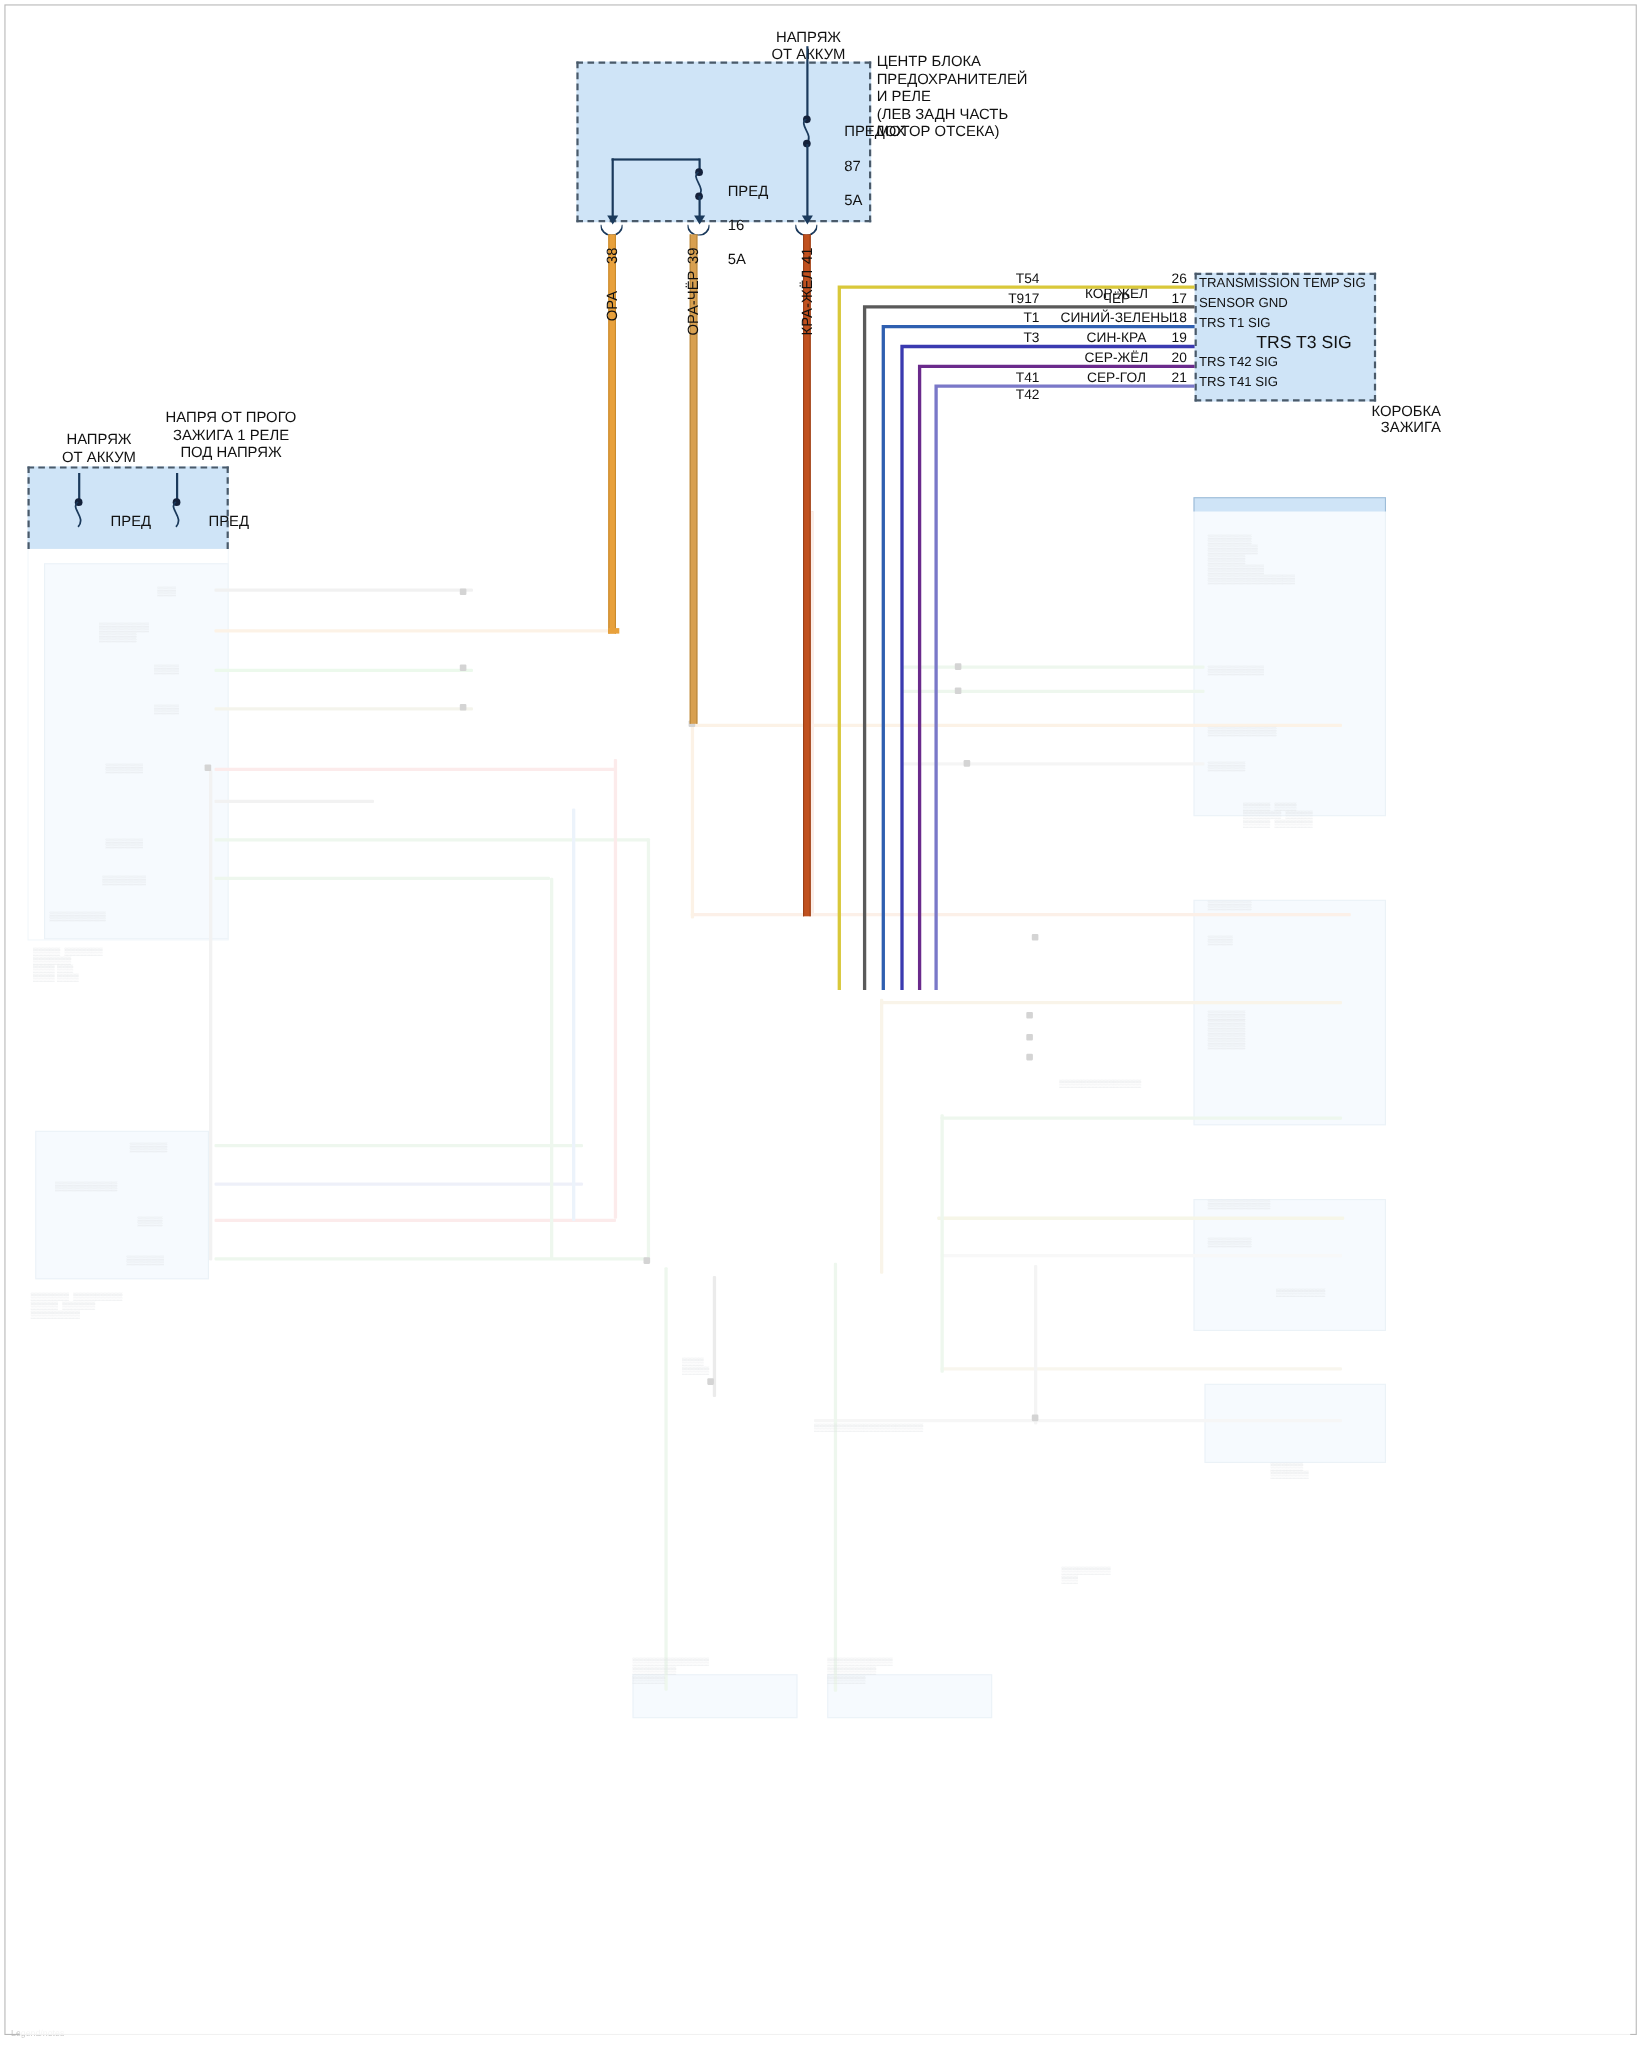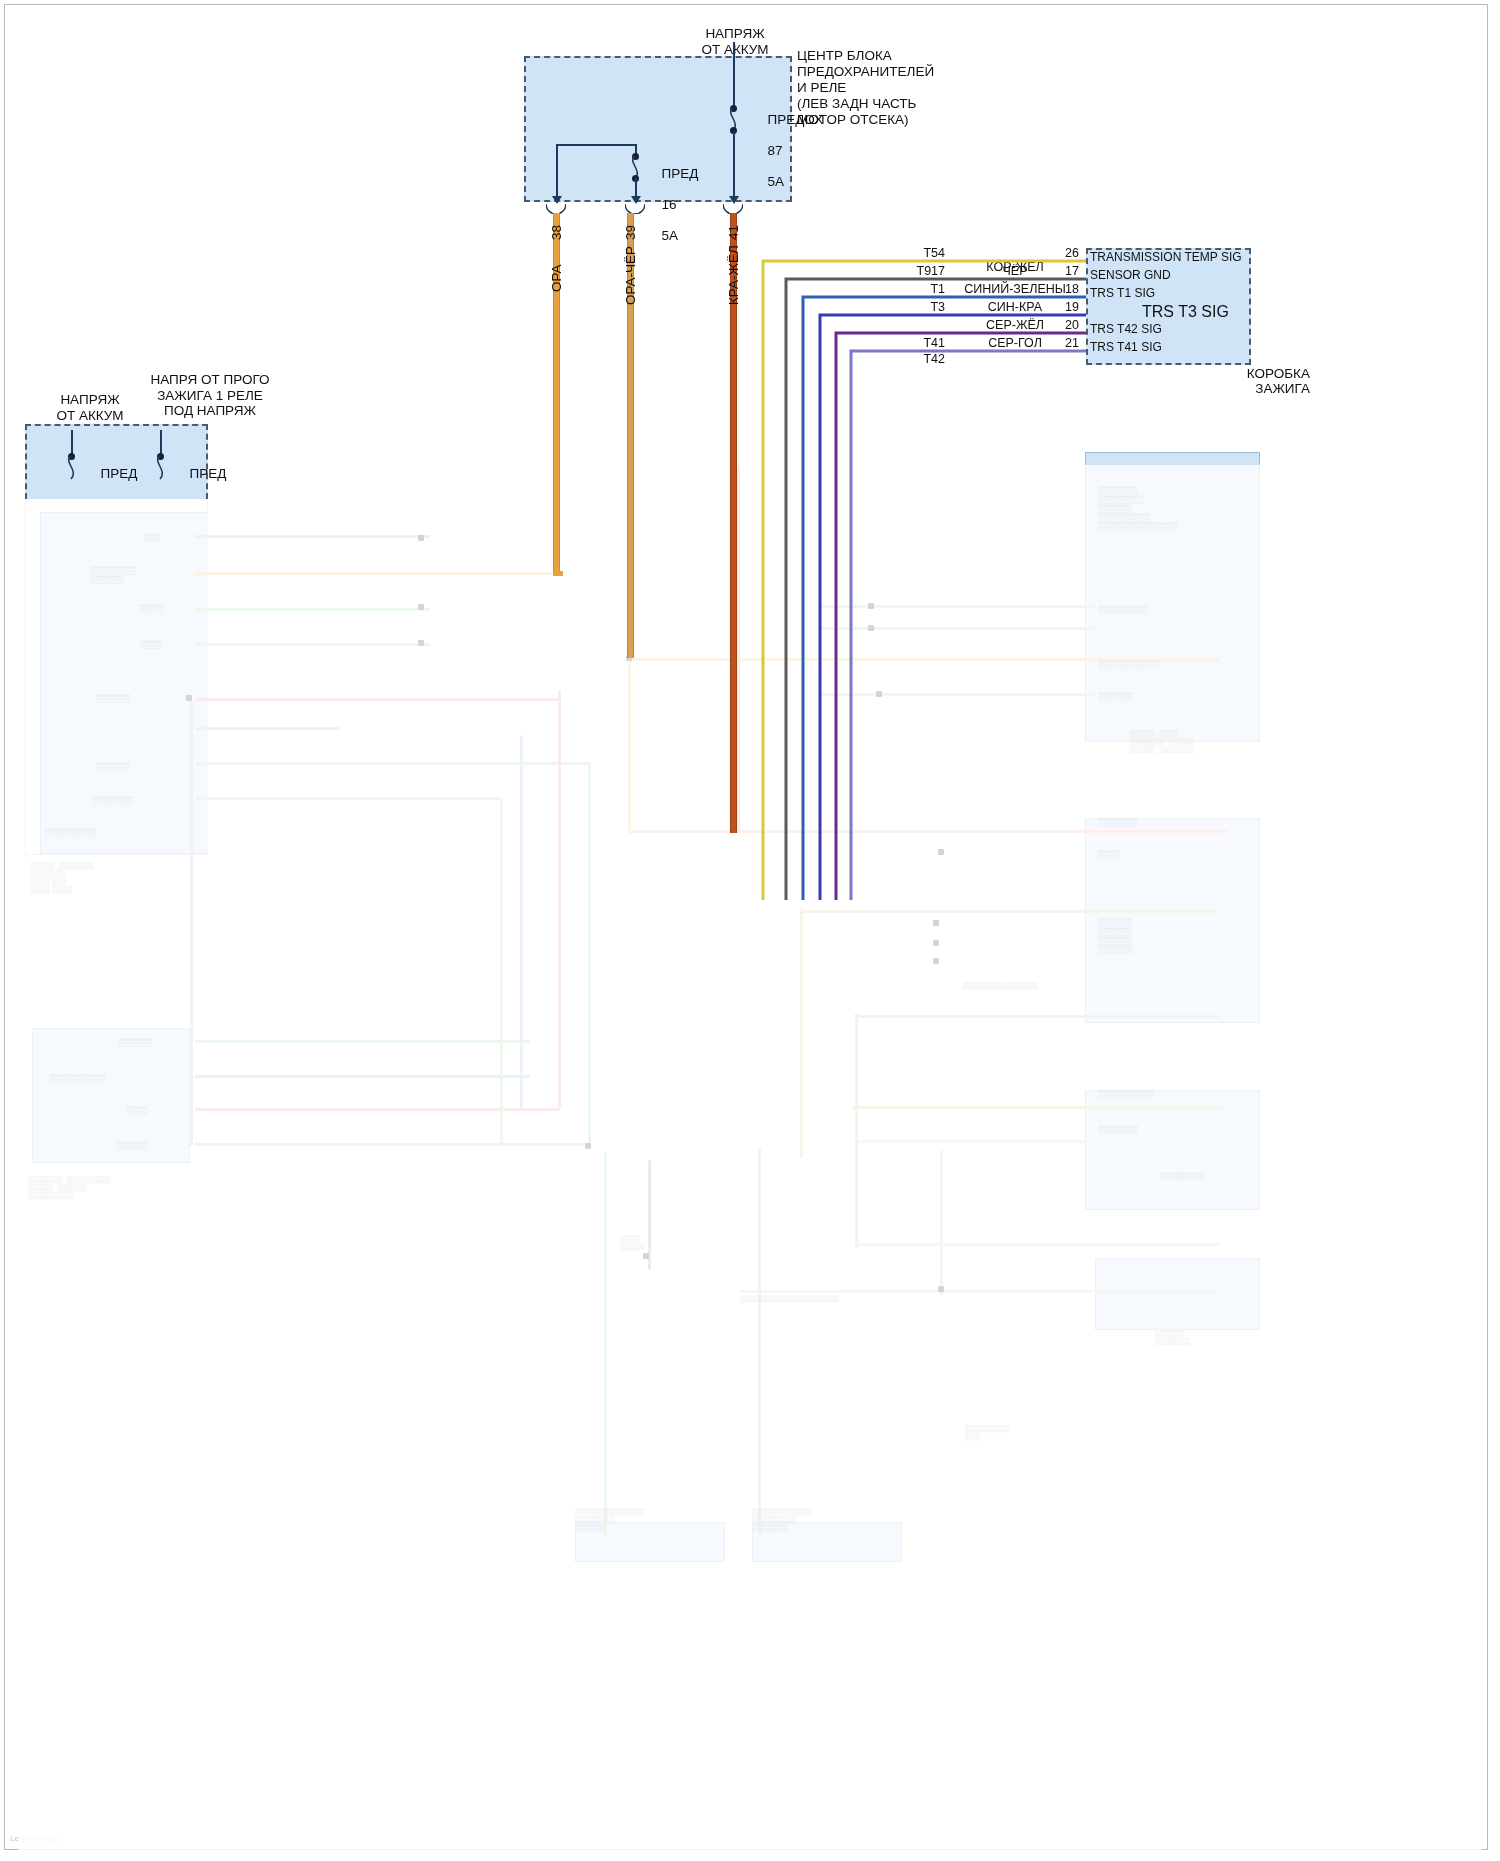--- a/index.html
+++ b/index.html
@@ -34,21 +34,21 @@
   .gbox{position:absolute;background:#cfe4f7;border:1px solid #9dbcd8;box-sizing:border-box;}
   .gtxt{position:absolute;color:#5e6a76;font-size:8px;line-height:9px;white-space:pre;
         filter:blur(0.6px);}
   .gtxt.sm{font-size:7px;line-height:8px;}
   .gw{position:absolute;height:3px;border-radius:1px;}
   .gwv{position:absolute;width:3px;border-radius:1px;}
   .gdot{position:absolute;width:6px;height:6px;background:#2a2a2a;border-radius:1px;}
   .arrow{position:absolute;width:0;height:0;border-left:5px solid transparent;
          border-right:5px solid transparent;border-top:8px solid #1b3a5c;}
   .fuse{position:absolute;}
-  .wmark{position:absolute;left:10px;bottom:18px;font-size:8px;color:#c8c8c8;}
+  .wmark{position:absolute;left:10px;bottom:8px;font-size:8px;color:#c8c8c8;}
 </style>
 </head>
 <body>
 
 <div id="page">
 
   <div id="lower">
 
     <div class="gbox" style="left:40px;top:512px;width:168px;height:342px;"></div>
     <div class="gbox" style="left:25px;top:490px;width:183px;height:365px;background:transparent;border-color:#b9d2e8;"></div>

